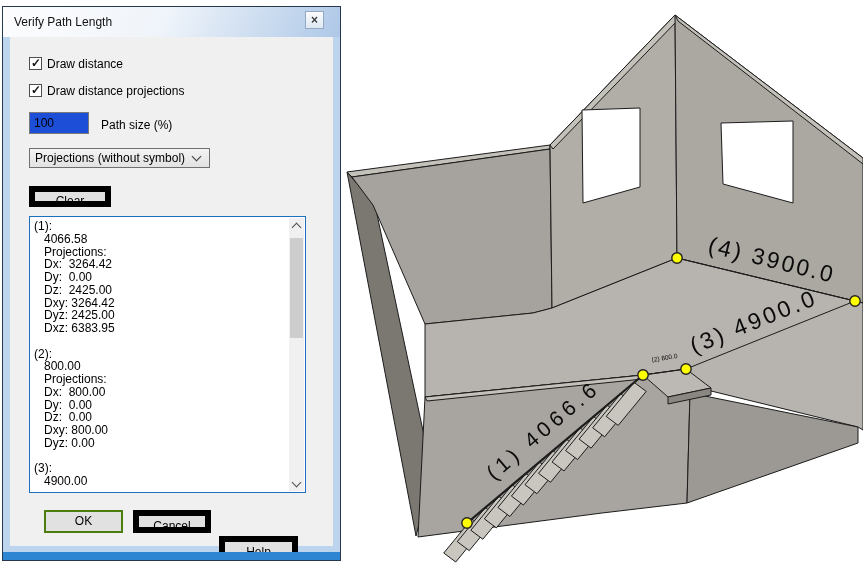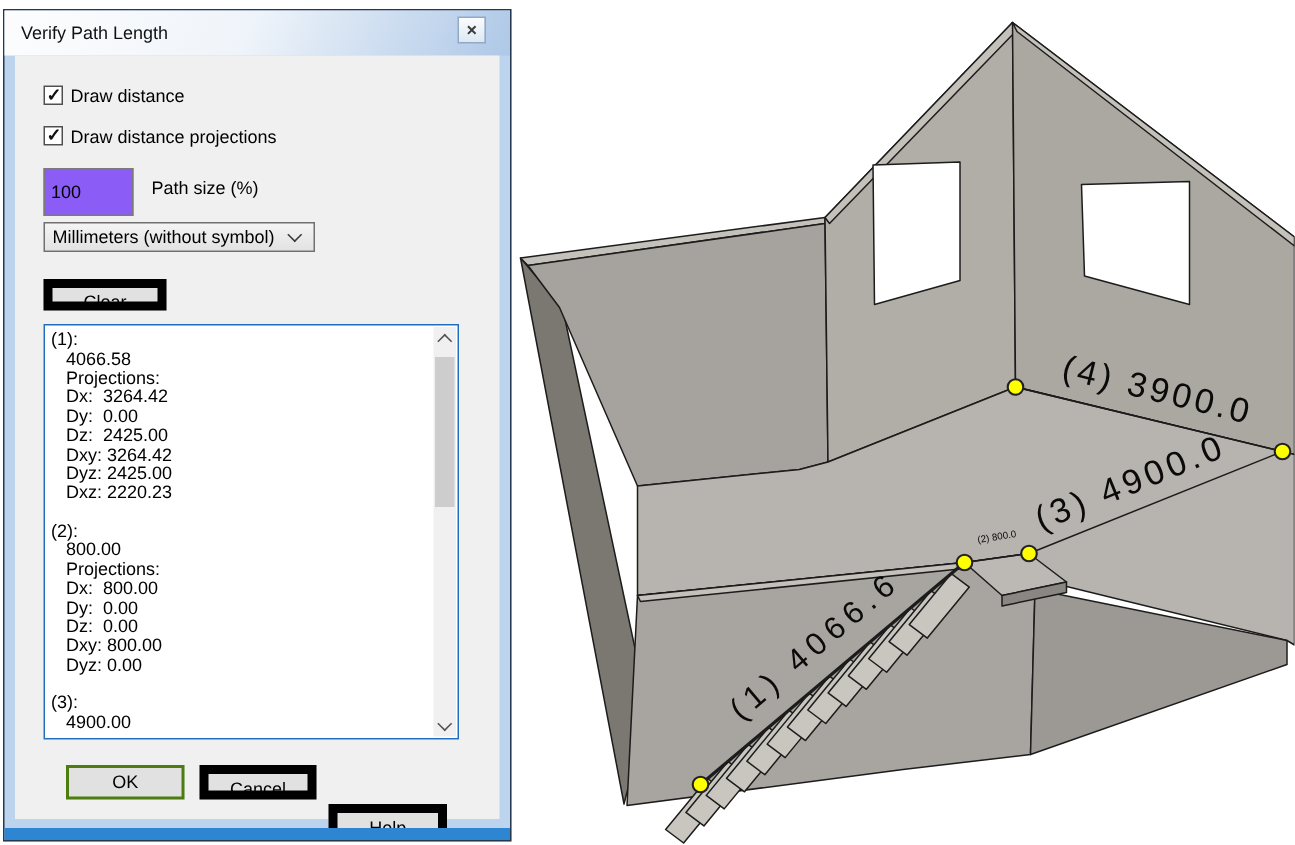--- a/index.html
+++ b/index.html
@@ -36,22 +36,22 @@
   }
   #bottom-band{position:absolute;left:0;right:0;bottom:0;height:8px;background:#2e86d3;}
   .cb-row{position:absolute;left:19px;height:14px;}
   .cbx{
     position:absolute;left:0;top:0;width:13px;height:13px;box-sizing:border-box;
     background:#fff;border:1px solid #4f4f4f;
   }
   .cbx .mark{position:absolute;left:1px;top:-2px;font-size:12px;font-weight:bold;color:#111;}
   .cb-label{position:absolute;left:18px;top:0;line-height:14px;white-space:nowrap;}
   #textsize-input{
-    position:absolute;left:19px;top:75px;width:60px;height:32px;box-sizing:border-box;
-    border:1px solid #7a7a7a;background:#8b5cf6;font-family:"Liberation Sans",sans-serif;
+    position:absolute;left:19px;top:75px;width:60px;height:22px;box-sizing:border-box;
+    border:1px solid #7a7a7a;background:#1d4ed8;font-family:"Liberation Sans",sans-serif;
     font-size:12px;padding:0 0 0 4px;outline:none;
   }
   #textsize-label{position:absolute;left:91px;top:81px;white-space:nowrap;}
   #units-combo{
     position:absolute;left:19px;top:111px;width:181px;height:20px;box-sizing:border-box;
     border:1px solid #707070;background:linear-gradient(#f4f4f4,#e2e2e2);
     line-height:18px;padding-left:5px;white-space:nowrap;cursor:default;
   }
   .chev{display:inline-block;width:6px;height:6px;border-right:1.6px solid #3a3a3a;border-bottom:1.6px solid #3a3a3a;}
   #units-combo .chev{position:absolute;right:9px;top:4px;transform:rotate(45deg);}
@@ -162,37 +162,37 @@
       <span class="cbx">
           <span class="mark">✓</span>
         </span>
       <span class="cb-label">Draw distance projections</span>
     </div>
 
     <input id="textsize-input" type="text" value="100" style="">
     <span id="textsize-label">Path size (%)</span>
 
     <div id="units-combo">
-      <span>Millimeters (without symbol)</span>
+      <span>Projections (without symbol)</span>
       <span class="chev"></span>
     </div>
 
     <div id="clear-btn" class="btn">Clear</div>
 
     <div id="results-list">
       <div class="lines">
           <div class="ln">(1):</div>
           <div class="ln">   4066.58</div>
           <div class="ln">   Projections:</div>
           <div class="ln">   Dx:  3264.42</div>
           <div class="ln">   Dy:  0.00</div>
           <div class="ln">   Dz:  2425.00</div>
           <div class="ln">   Dxy: 3264.42</div>
           <div class="ln">   Dyz: 2425.00</div>
-          <div class="ln">   Dxz: 2220.23</div>
+          <div class="ln">   Dxz: 6383.95</div>
           <div class="ln"> </div>
           <div class="ln">(2):</div>
           <div class="ln">   800.00</div>
           <div class="ln">   Projections:</div>
           <div class="ln">   Dx:  800.00</div>
           <div class="ln">   Dy:  0.00</div>
           <div class="ln">   Dz:  0.00</div>
           <div class="ln">   Dxy: 800.00</div>
           <div class="ln">   Dyz: 0.00</div>
           <div class="ln"> </div>

